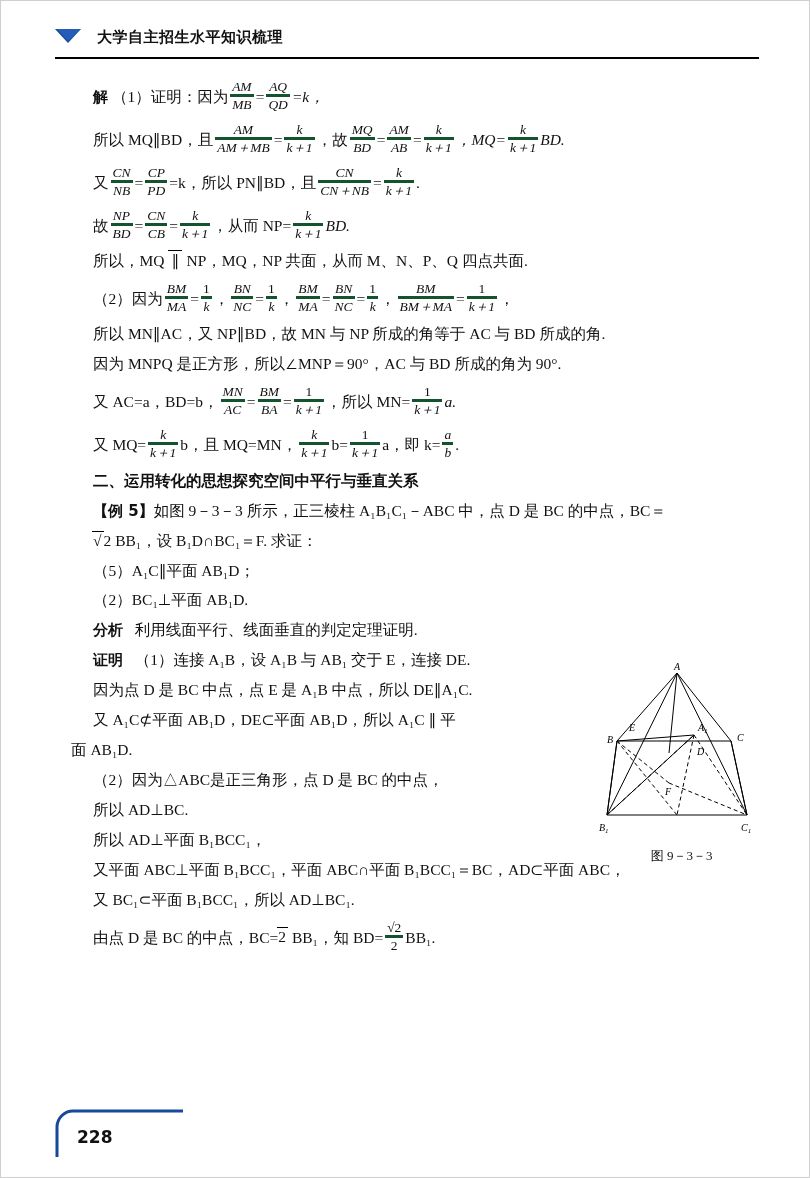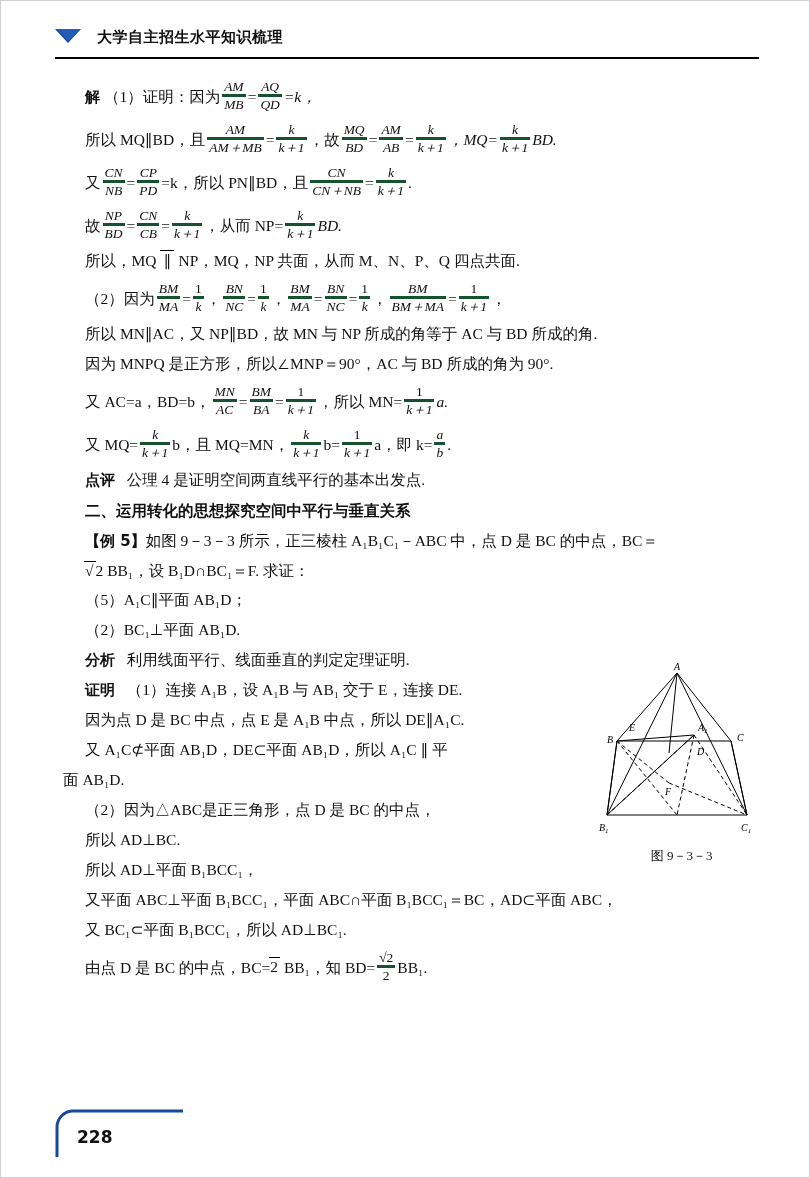--- a/index.html
+++ b/index.html
@@ -26,21 +26,21 @@
   .logo{
     position:absolute;left:0;top:4px;width:30px;height:24px;
   }
   .header-title{
     position:absolute;left:42px;top:5px;
     font-family:"DejaVu Sans", sans-serif;
     font-weight:bold;font-size:15px;letter-spacing:.5px;
   }
   
   .content{
-    position:absolute;left:84px;top:78px;width:660px;
+    position:absolute;left:92px;top:78px;width:660px;
     font-size:15.5px;line-height:1.35;
   }
   .line{margin:0 0 9px 0;white-space:nowrap;}
   .line.wrap{white-space:normal;}
   .bold{font-weight:bold;font-family:"DejaVu Sans", sans-serif;font-size:15px;}
   .sect{
     font-family:"DejaVu Sans", sans-serif;font-weight:bold;font-size:15.5px;
     margin:10px 0 9px 0;
   }
   .it{font-style:italic;}
@@ -121,24 +121,20 @@
     <p class="line">因为 MNPQ 是正方形，所以∠MNP＝90°，AC 与 BD 所成的角为 90°.</p>
 
     <p class="line tall">
       <span>又 AC=a，BD=b，</span><span class="frac"><span class="num it">MN</span><span class="den it">AC</span></span><span>=</span><span class="frac"><span class="num it">BM</span><span class="den it">BA</span></span><span>=</span><span class="frac"><span class="num">1</span><span class="den it">k＋1</span></span><span>，所以 MN=</span><span class="frac"><span class="num">1</span><span class="den it">k＋1</span></span><span class="it">a.</span>
     </p>
 
     <p class="line tall">
       <span>又 MQ=</span><span class="frac"><span class="num it">k</span><span class="den it">k＋1</span></span><span>b，且 MQ=MN，</span><span class="frac"><span class="num it">k</span><span class="den it">k＋1</span></span><span>b=</span><span class="frac"><span class="num">1</span><span class="den it">k＋1</span></span><span>a，即 k=</span><span class="frac"><span class="num it">a</span><span class="den it">b</span></span><span>.</span>
     </p>
 
-    <p class="line">
-      <span class="bold">点评</span>
-      &nbsp;&nbsp;<span>公理 4 是证明空间两直线平行的基本出发点.</span>
-    </p>
 
     <p class="sect">二、运用转化的思想探究空间中平行与垂直关系</p>
 
     <p class="line wrap">
       <span class="bold">【例 5】</span><span>如图 9－3－3 所示，正三棱柱 A₁B₁C₁－ABC 中，点 D 是 BC 的中点，BC＝</span>
     </p>
     <p class="line">
       <span class="sqrt"><span style="border:0;">√</span></span><span>2 BB₁，设 B₁D∩BC₁＝F. 求证：</span>
     </p>
 

